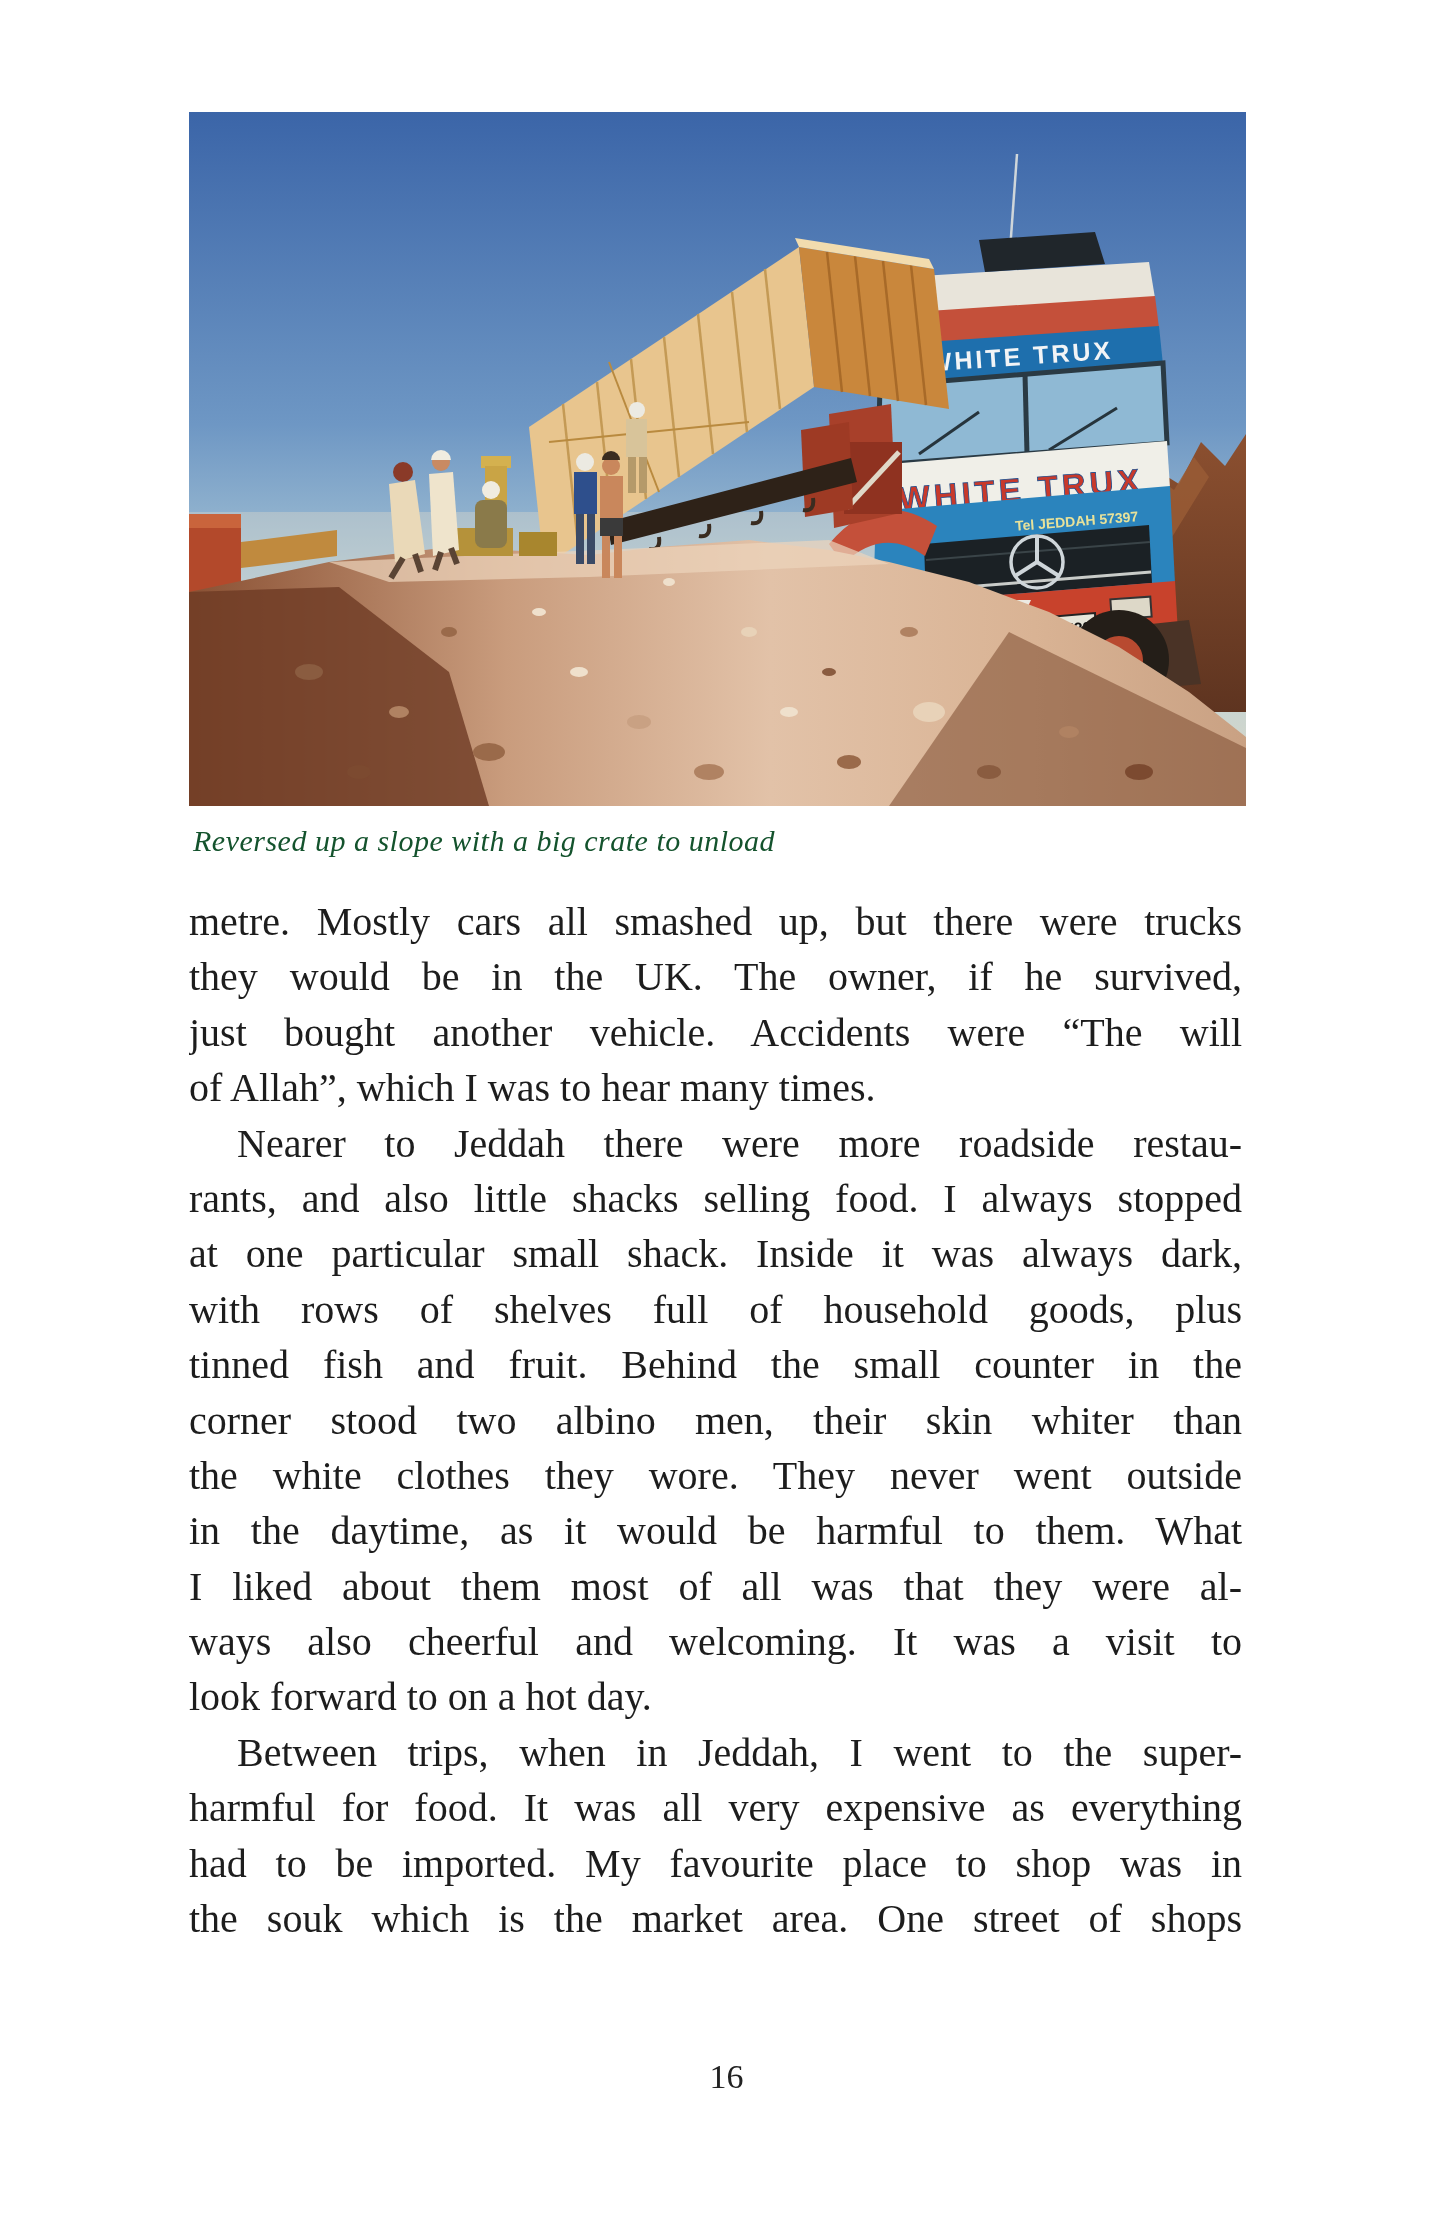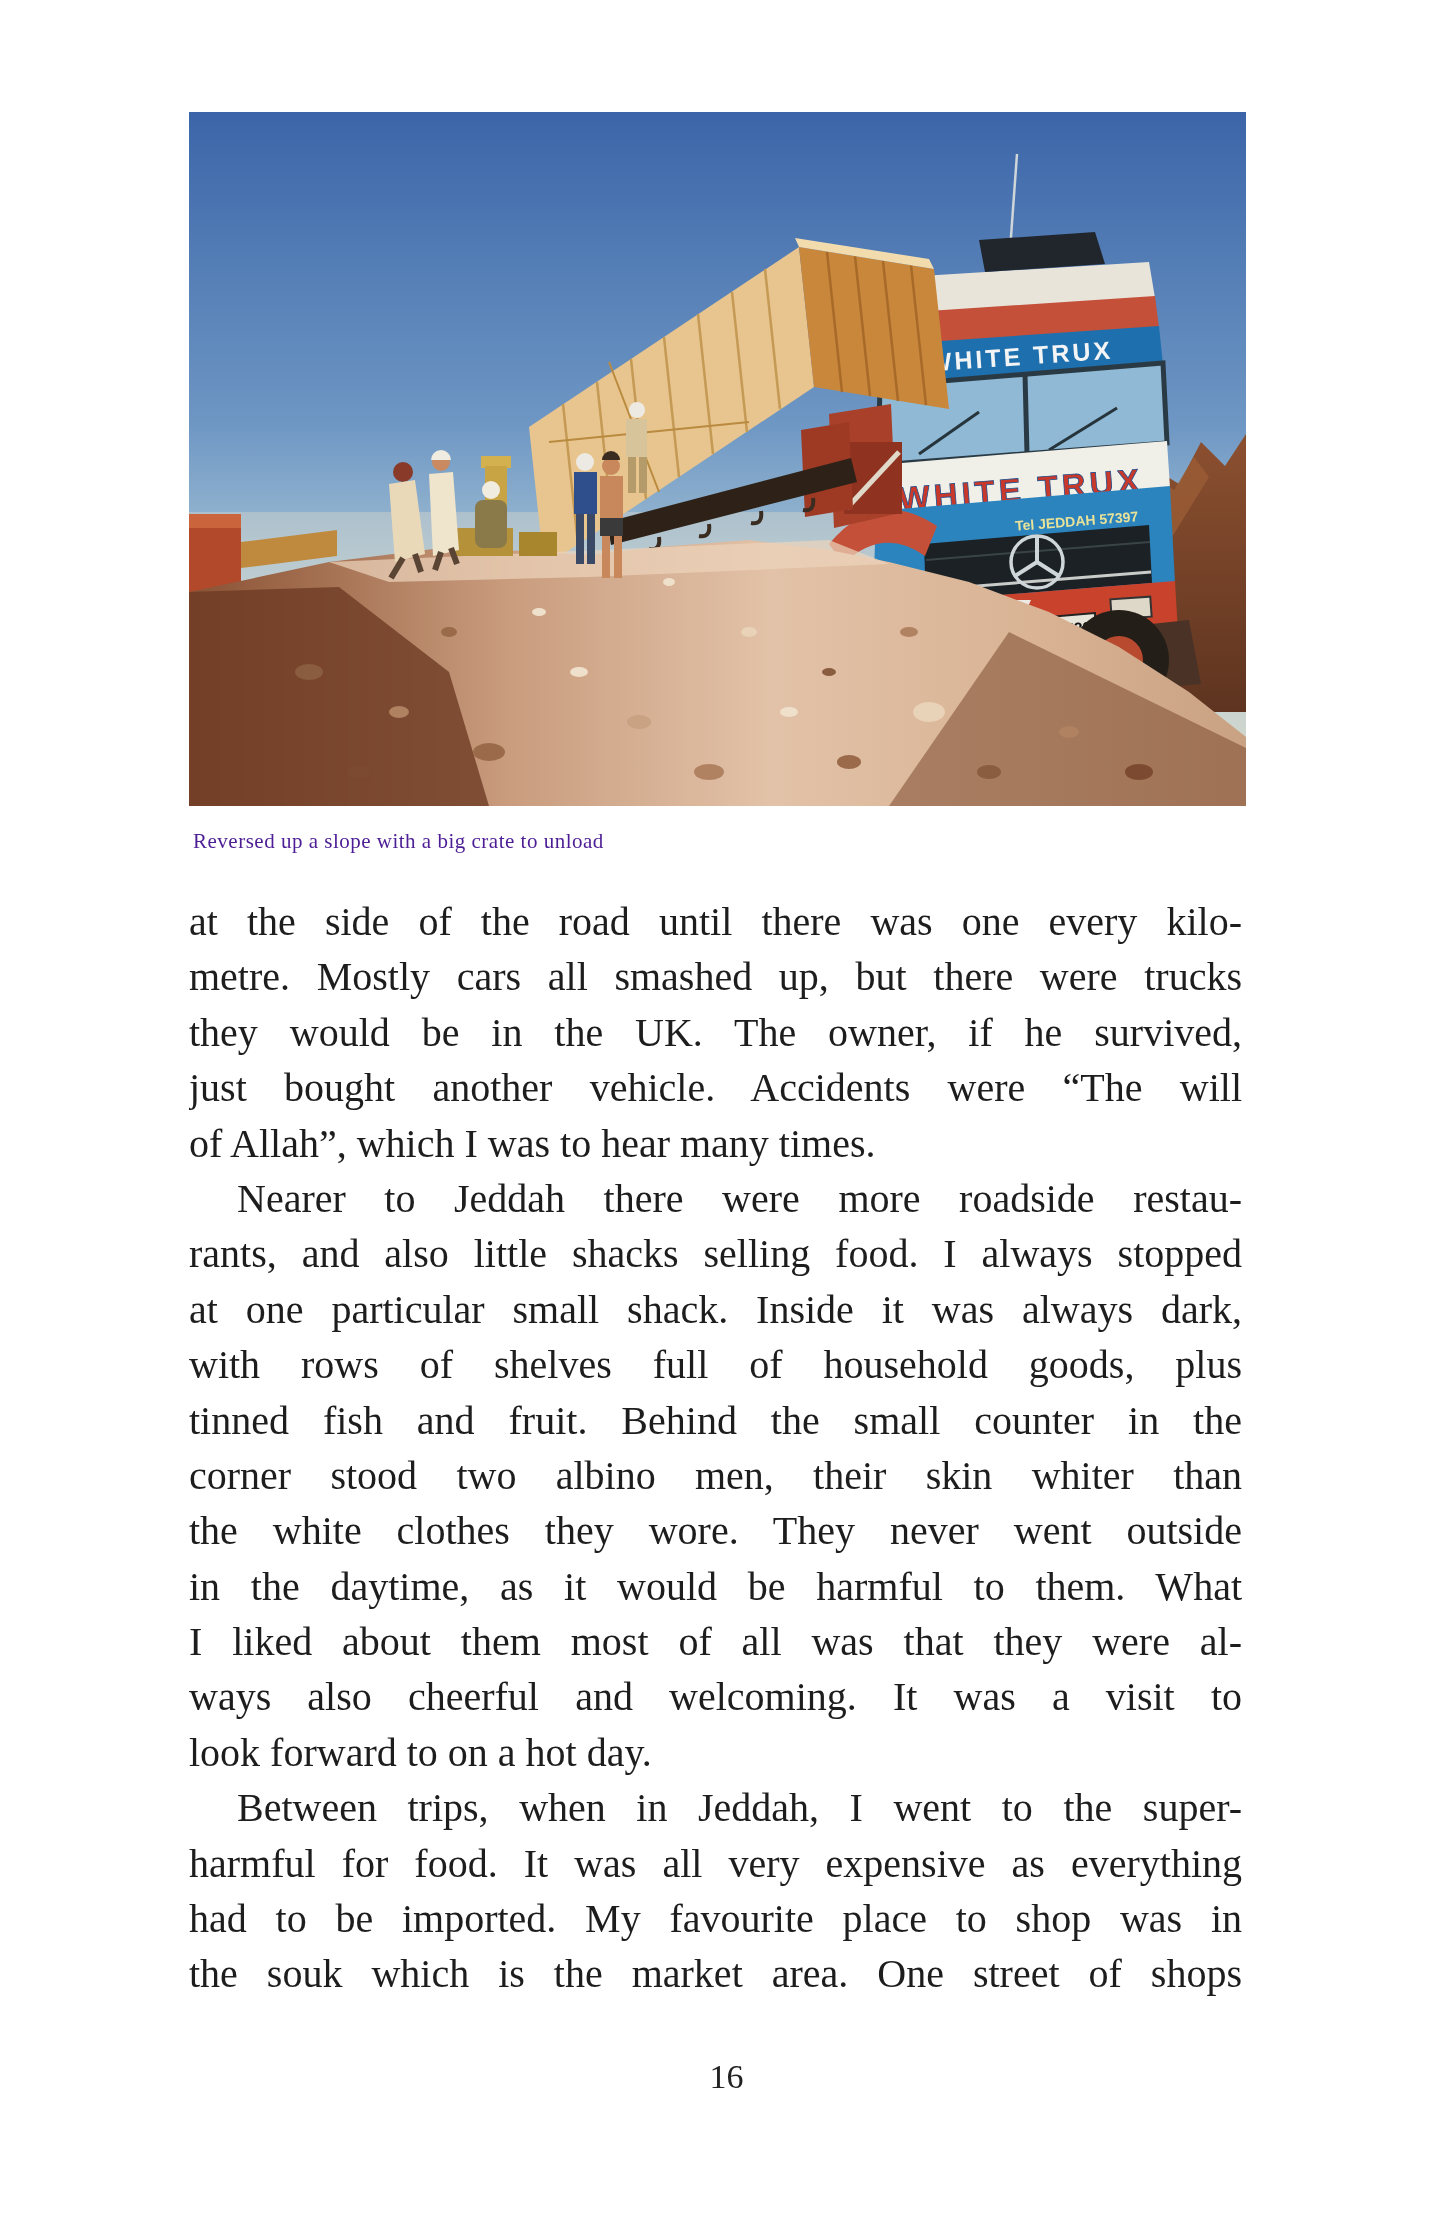--- a/index.html
+++ b/index.html
@@ -1,21 +1,21 @@
 <!DOCTYPE html>
 <html><head>
 <meta charset="utf-8">
 <style>
   html,body{margin:0;padding:0;background:#ffffff;}
   .page{position:relative;width:1445px;height:2216px;background:#ffffff;overflow:hidden;
         font-family:"Liberation Serif", serif;color:#1d1d1d;}
   .photo-wrap{position:absolute;left:189px;top:112px;width:1057px;height:694px;}
   .photo-wrap svg{display:block;width:1057px;height:694px;}
   .caption{position:absolute;left:193px;top:824px;width:1053px;
-           font-size:21px;line-height:34px;color:#4c1d95;letter-spacing:0.5px;}
+           font-size:30px;line-height:34px;color:#14532d;letter-spacing:0.5px;font-style:italic;}
   .body-text{position:absolute;left:189px;top:894px;width:1053px;font-size:40px;}
   .line{text-align:justify;text-align-last:justify;line-height:55.4px;height:55.4px;
         overflow:hidden;white-space:normal;}
   .line.lastline{text-align-last:left;}
   .line.first-indent{text-indent:48px;}
   .page-number{position:absolute;left:4px;top:2058px;width:1445px;text-align:center;
                font-size:34px;color:#222;}
 </style>
 </head>
 <body>
@@ -222,21 +222,20 @@
           <rect x="450" y="345" width="8" height="36" fill="#b59a6a"></rect>
         </g>
       </g>
     </svg>
   </div>
 
   <div class="caption">Reversed up a slope with a big crate to unload</div>
 
   <div class="body-text">
       <div>
-        <div class="line">at the side of the road until there was one every kilo-</div>
         <div class="line">metre. Mostly cars all smashed up, but there were trucks</div>
         <div class="line">they would be in the UK. The owner, if he survived,</div>
         <div class="line">just bought another vehicle. Accidents were “The will</div>
         <div class="line lastline">of Allah”, which I was to hear many times.</div>
       </div>
       <div>
         <div class="line first-indent">Nearer to Jeddah there were more roadside restau-</div>
         <div class="line">rants, and also little shacks selling food. I always stopped</div>
         <div class="line">at one particular small shack. Inside it was always dark,</div>
         <div class="line">with rows of shelves full of household goods, plus</div>

